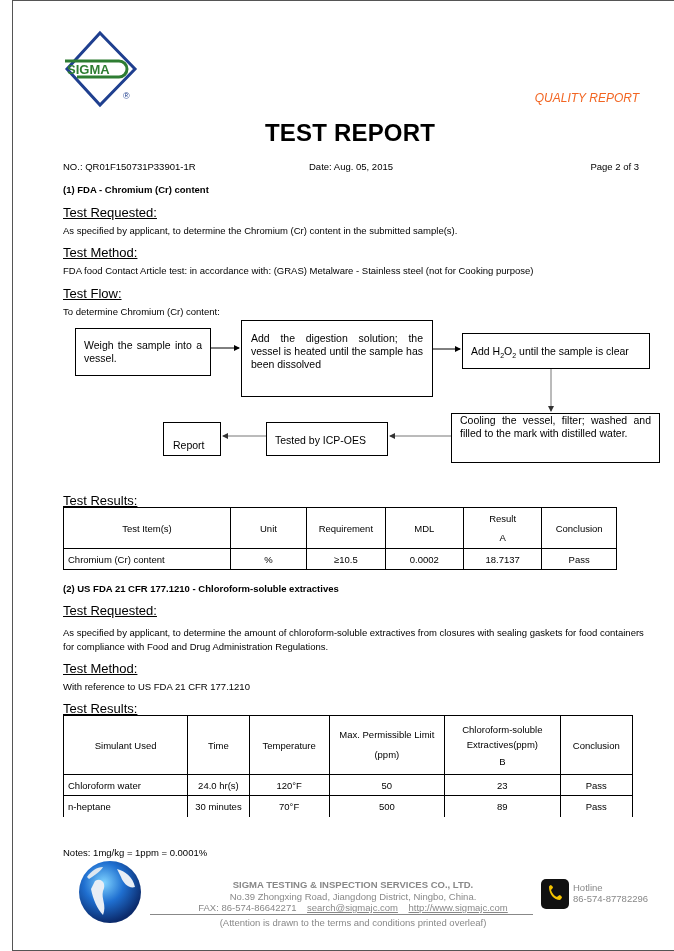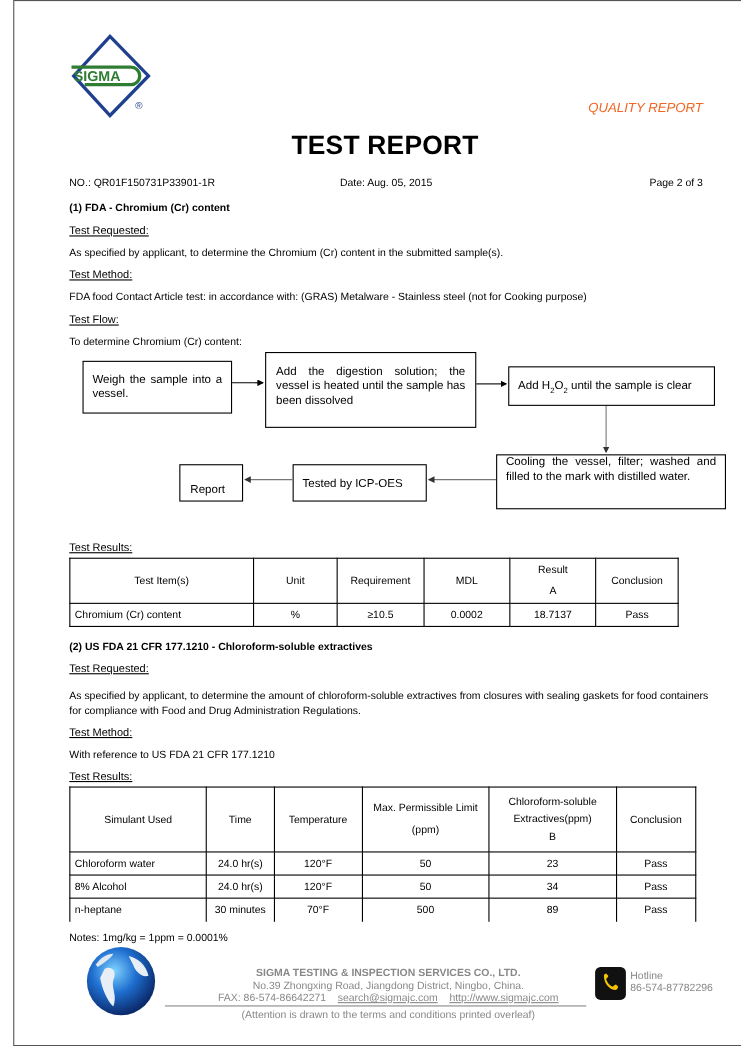--- a/index.html
+++ b/index.html
@@ -5,21 +5,21 @@
   html, body { margin:0; padding:0; }
   body { width:674px; height:951px; background:#fff; position:relative; overflow:hidden;
          font-family:"Liberation Sans", sans-serif; color:#000; font-size:9.5px; }
   .page { position:absolute; left:0; top:0; width:672px; height:949px; border:1px solid #555;margin-left:12px; }
   .abs { position:absolute; }
   .logo { left:50px; top:28px; width:76px; height:80px; }
   .quality { left:480px; top:90px; width:146px; text-align:right; color:#f26522; font-style:italic; font-size:12px; }
   .title { left:0; top:118px; width:674px; text-align:center; font-size:24px; font-weight:bold; letter-spacing:0.2px; }
   .meta { top:160px; font-size:9.5px; }
   .h-sec { font-weight:bold; font-size:9.5px; }
-  .ul { text-decoration:underline; font-size:10px; }
+  .ul { text-decoration:underline; font-size:13px; }
   .txt { font-size:9.5px; }
   .box { position:absolute; border:1px solid #000; background:#fff; font-size:10.5px; line-height:13px; box-sizing:border-box; }
   .just { text-align:justify; text-align-last:justify; }
   table { border-collapse:collapse; position:absolute; font-size:9.5px; }
   td { border:1px solid #000; text-align:center; padding:0 4px; }
   td.l { text-align:left; }
   .t2 td { border-width:1px; }
   .footer-co { left:140px; width:400px; text-align:center; color:#888; font-size:9.5px; }
   .lnk { text-decoration:underline; }
 </style>
@@ -46,21 +46,21 @@
   <div class="abs ul" style="left:50px;top:204px;">Test Requested:</div>
   <div class="abs txt" style="left:50px;top:224px;">As specified by applicant, to determine the Chromium (Cr) content in the submitted sample(s).</div>
   <div class="abs ul" style="left:50px;top:244px;">Test Method:</div>
   <div class="abs txt" style="left:50px;top:264px;">FDA food Contact Article test: in accordance with: (GRAS) Metalware - Stainless steel (not for Cooking purpose)</div>
   <div class="abs ul" style="left:50px;top:285px;">Test Flow:</div>
   <div class="abs txt" style="left:50px;top:305px;">To determine Chromium (Cr) content:</div>
 
   <div class="box" style="left:62px;top:327px;width:136px;height:48px;padding:10px 8px 0 8px;">
     <div class="just" style="text-align-last:left;">Weigh the sample into a vessel.</div>
   </div>
-  <div class="box" style="left:228px;top:319px;width:192px;height:69px;padding:11px 9px 0 9px;">
+  <div class="box" style="left:228px;top:319px;width:192px;height:77px;padding:11px 9px 0 9px;">
     <div class="just" style="text-align-last:left;">Add the digestion solution; the vessel is heated until the sample has been dissolved</div>
   </div>
   <div class="box" style="left:449px;top:332px;width:188px;height:36px;padding:11px 8px 0 8px;">
     <span>Add H</span><sub style="font-size:7px;">2</sub><span>O</span><sub style="font-size:7px;">2</sub><span> until the sample is clear</span>
   </div>
   <div class="box" style="left:438px;top:412px;width:209px;height:50px;padding:0 8px 0 8px;">
     <div class="just" style="text-align-last:left;">Cooling the vessel, filter; washed and filled to the mark with distilled water.</div>
   </div>
   <div class="box" style="left:253px;top:421px;width:122px;height:34px;padding:11px 8px 0 8px;">
     <div>Tested by ICP-OES</div>
@@ -136,28 +136,20 @@
     </tr>
     <tr style="height:21px;">
       <td class="l">Chloroform water</td>
       <td>24.0 hr(s)</td>
       <td>120°F</td>
       <td>50</td>
       <td>23</td>
       <td>Pass</td>
     </tr>
     <tr style="height:21px;">
-      <td class="l">8% Alcohol</td>
-      <td>24.0 hr(s)</td>
-      <td>120°F</td>
-      <td>50</td>
-      <td>34</td>
-      <td>Pass</td>
-    </tr>
-    <tr style="height:21px;">
       <td class="l" style="border-bottom:none;">n-heptane</td>
       <td style="border-bottom:none;">30 minutes</td>
       <td style="border-bottom:none;">70°F</td>
       <td style="border-bottom:none;">500</td>
       <td style="border-bottom:none;">89</td>
       <td style="border-bottom:none;">Pass</td>
     </tr>
   </tbody>
     </table>
 

